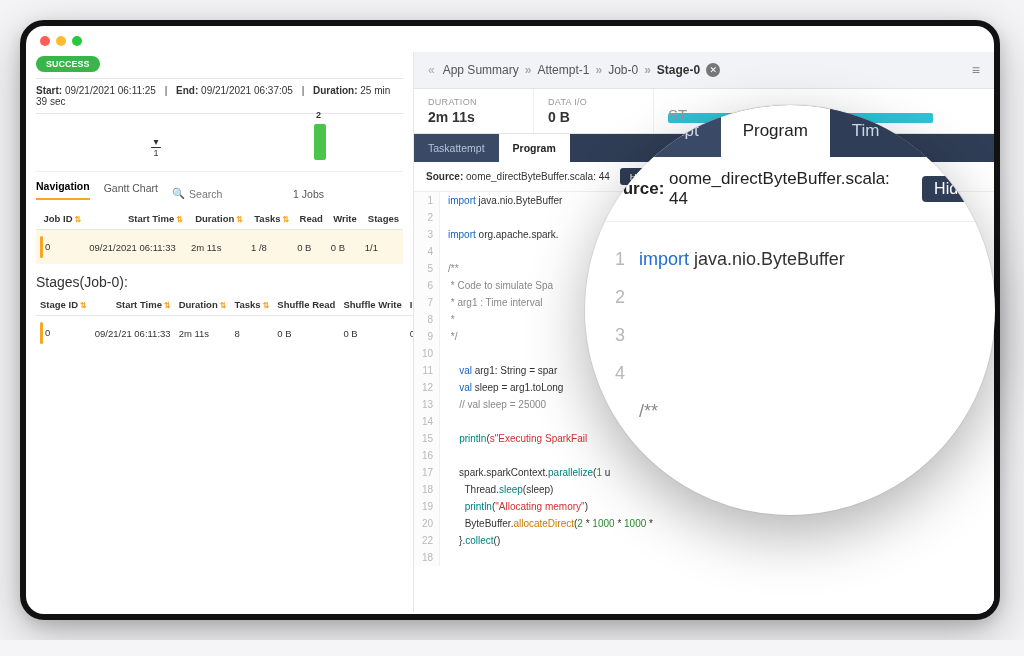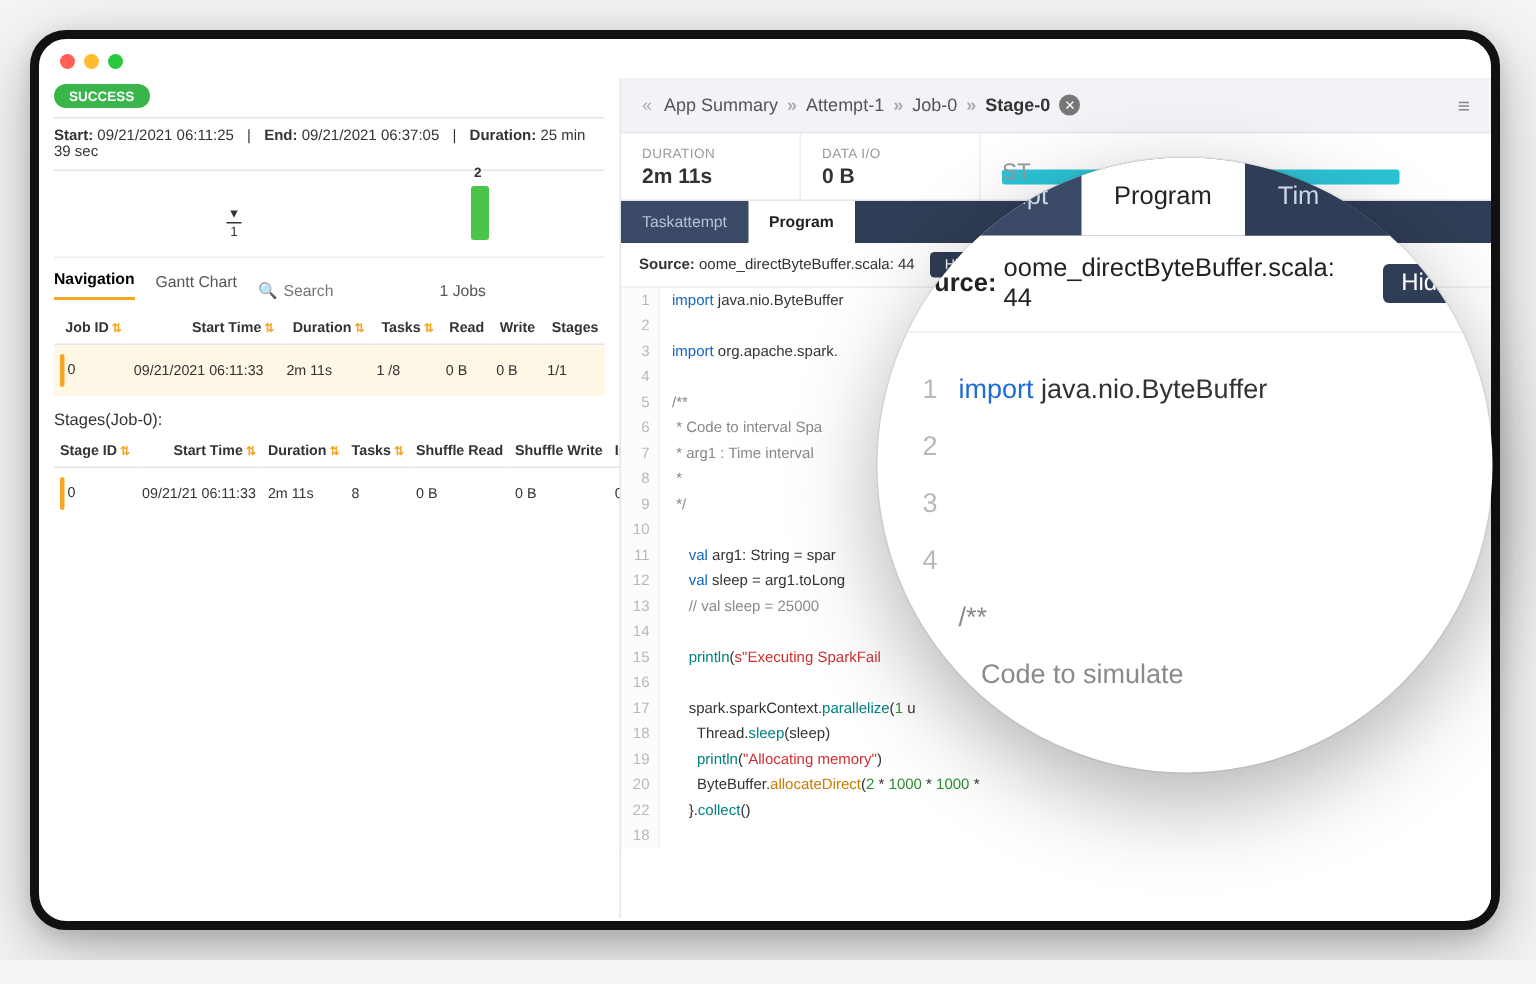--- a/index.html
+++ b/index.html
@@ -30,21 +30,21 @@
 .toolbar .tab.active{color:#000;font-weight:700;border-bottom:2px solid #f5a623}
 .searchwrap{display:flex;align-items:center;gap:4px;color:#999}
 .searchwrap input{border:none;outline:none;font-size:10.5px;width:90px}
 .jobs-count{color:#555}
 .tbl{width:100%;border-collapse:collapse;font-size:9.5px;margin-top:4px}
 .tbl th{text-align:right;color:#333;font-weight:700;padding:5px 4px;border-bottom:1px solid #e5e5e5;white-space:nowrap}
 .tbl th .sort{color:#f5a623;font-size:8px;margin-left:2px}
 .tbl td{padding:6px 4px;color:#333;white-space:nowrap}
 .tbl tr.sel td{background:#fff7e6}
 .rowbar{display:inline-block;width:3px;height:22px;background:#f5a623;border-radius:2px;vertical-align:middle;margin-right:2px}
-.section-title{font-size:11px;color:#333;margin:10px 0 2px}
+.section-title{font-size:14px;color:#333;margin:10px 0 2px}
 .crumbs{display:flex;align-items:center;gap:6px;padding:10px 14px;font-size:12px;color:#555;border-bottom:1px solid #e3e3e8}
 .crumbs .sep{color:#aaa;font-weight:700}
 .crumbs .cur{font-weight:700;color:#333}
 .crumbs .xicon{display:inline-flex;width:14px;height:14px;border-radius:50%;background:#777;color:#fff;align-items:center;justify-content:center;font-size:9px;line-height:1}
 .crumbs .nav{color:#aaa;margin-right:2px}
 .menu-icon{margin-left:auto;color:#888;font-size:14px}
 .statsrow{display:flex;border-bottom:1px solid #e3e3e8;background:#fff}
 .statcell{flex:0 0 120px;border-right:1px solid #eee;padding:8px 14px}
 .statlbl{font-size:9px;color:#999;letter-spacing:0.3px;text-transform:uppercase}
 .statval{font-size:14px;font-weight:600;color:#333;margin-top:2px}
@@ -224,21 +224,21 @@
           <div class="codeline">
             <div class="gut">4</div>
             <div class="cc"><span> </span></div>
           </div>
           <div class="codeline">
             <div class="gut">5</div>
             <div class="cc"><span class="k-grey">/**</span></div>
           </div>
           <div class="codeline">
             <div class="gut">6</div>
-            <div class="cc"><span class="k-grey"> * Code to interval Spa</span></div>
+            <div class="cc"><span class="k-grey"> * Code to simulate Spa</span></div>
           </div>
           <div class="codeline">
             <div class="gut">7</div>
             <div class="cc"><span class="k-grey"> * arg1 : Time interval</span></div>
           </div>
           <div class="codeline">
             <div class="gut">8</div>
             <div class="cc"><span class="k-grey"> *</span></div>
           </div>
           <div class="codeline">
@@ -329,17 +329,16 @@
         <div class="mag-line">
           <div class="mgut">4</div>
           <div class="mcc"><span> </span></div>
         </div>
         <div class="mag-line">
           <div class="mgut"></div>
           <div class="mcc"><span class="mk-grey">/**</span></div>
         </div>
         <div class="mag-line">
           <div class="mgut"></div>
-          <div class="mcc"><span class="mk-grey">   Code to simulate  </span></div>
         </div>
       </div>
   </div>
 </div>
 
 </body></html>

